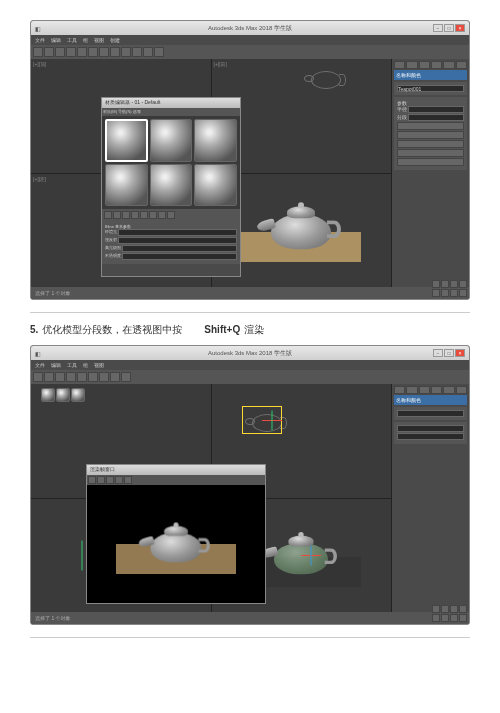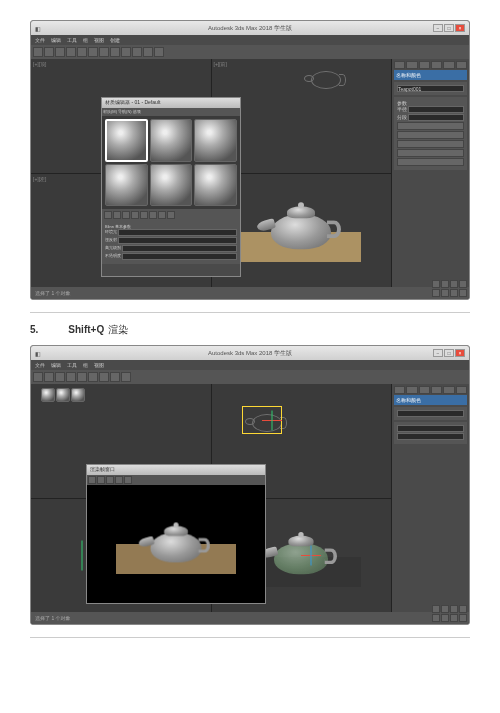--- a/index.html
+++ b/index.html
@@ -339,21 +339,21 @@
     
     .caption {
       margin: 10px 0 8px 0;
       font-size: 10px;
       color: #333;
       display: flex;
       align-items: baseline;
       gap: 4px;
     }
     .caption b { font-weight: bold; }
-    .shortcut { margin-left: 26px; font-weight: bold; }
+    .shortcut { margin-left: 18px; font-weight: bold; }
     
     .render-window {
       position: absolute;
       top: 80px;
       left: 55px;
       width: 180px;
       height: 140px;
       background: #4a4a4a;
       border: 1px solid #888;
       z-index: 8;
@@ -571,20 +571,21 @@
         <div class="nav-btn"></div>
       </div>
     </div>
   </div>
 </div>
 
 <hr class="doc-rule">
 
 <div class="caption">
   <b>5.</b>
+  <span>优化模型分段数，在透视图中按</span>
   <span class="shortcut">Shift+Q</span>
   <span>渲染</span>
 </div>
 
 <div class="screenshot-container">
   <div class="app-window">
     <div class="titlebar">
       <span>◧</span>
       <span class="titlebar-text">Autodesk 3ds Max 2018  学生版</span>
       <div class="window-controls">

